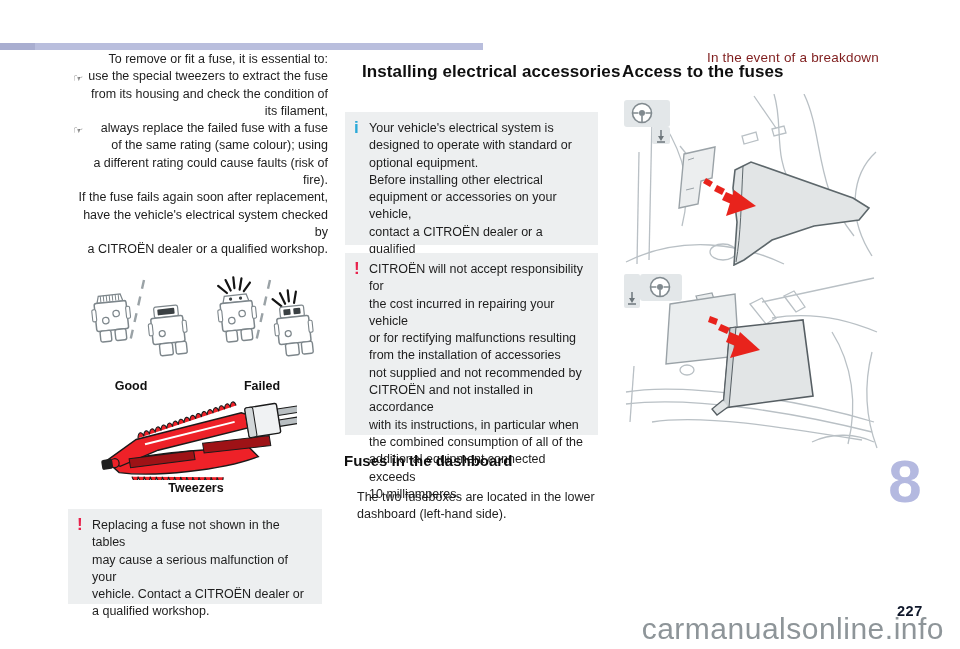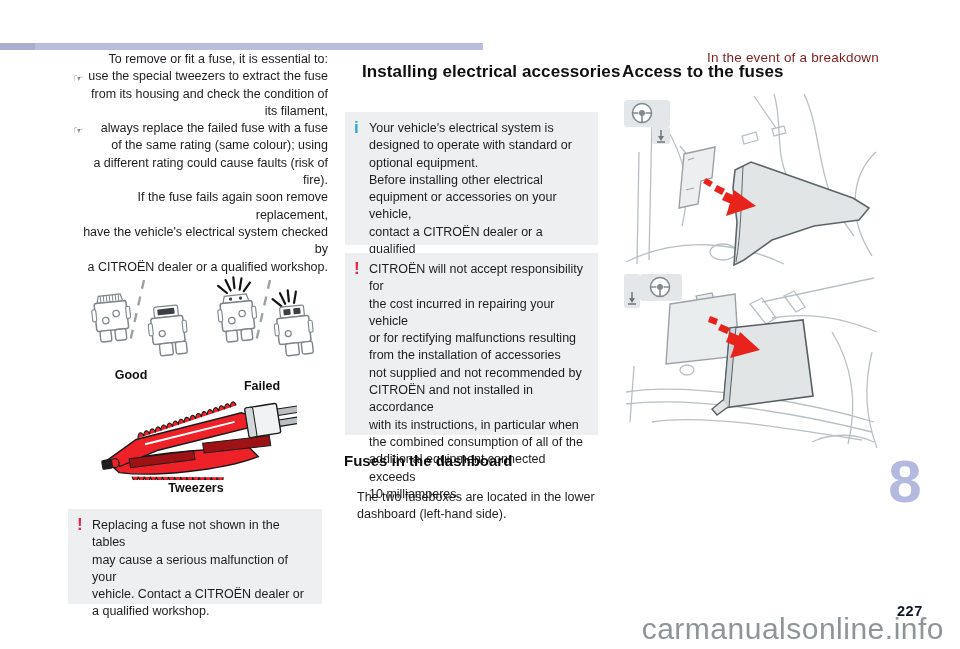--- a/index.html
+++ b/index.html
@@ -89,21 +89,21 @@
 from its housing and check the condition of
 its filament,</span>
     </div>
     <div class="bullet">
       <span class="marker">☞</span>
       <span class="b-body pre">always replace the failed fuse with a fuse
 of the same rating (same colour); using
 a different rating could cause faults (risk of
 fire).</span>
     </div>
-    <div class="pre">If the fuse fails again soon remove replacement,
+    <div class="pre">If the fuse fails again soon after replacement,
 have the vehicle's electrical system checked by
 a CITROËN dealer or a qualified workshop.</div>
   </div>
 
   <div class="fuse-figure">
     <svg width="228" height="100" viewBox="0 0 228 100">
 
       <g transform="translate(6,16) rotate(-6 20 30)" stroke="#7d868b" fill="#fff">
         <path d="M7,10 L9,3 L31,3 L33,10 Z" stroke-width="1.2"></path>
         <path d="M11,3 v6 M14,3 v6 M17,3 v6 M20,3 v6 M23,3 v6 M26,3 v6 M29,3 v6" stroke-width="1" fill="none"></path>
@@ -163,21 +163,21 @@
           <rect x="4" y="11" width="32" height="26" rx="2" stroke-width="1.5"></rect>
           <rect x="1" y="16" width="4" height="12" rx="1.5" stroke-width="1.1"></rect>
           <rect x="35" y="16" width="4" height="12" rx="1.5" stroke-width="1.1"></rect>
           <circle cx="14" cy="27" r="3" fill="none" stroke-width="1.2"></circle>
           <rect x="10" y="37" width="13" height="12" rx="2" stroke-width="1.4"></rect>
           <rect x="26" y="37" width="11" height="12" rx="2" stroke-width="1.4"></rect>
         </g>
       </g>
     </svg>
   </div>
-  <div class="fig-label" style="left:101px; top:368px; width:60px;">Good</div>
+  <div class="fig-label" style="left:101px; top:379px; width:60px;">Good</div>
   <div class="fig-label" style="left:231px; top:379px; width:62px;">Failed</div>
 
   <div class="tweezers-figure">
     <svg width="200" height="80" viewBox="0 0 200 80">
       <g transform="rotate(-9 100 40)">
 
         <path d="M10,50 C40,46 80,48 150,55 L158,66 C120,74 52,70 18,60 Z" fill="#ee2128" stroke="#1a1a1a" stroke-width="1.4"></path>
         <path d="M30,66 c1,6 5,7 6,1 c1,6 5,7 6,1 c1,6 5,7 6,1 c1,6 5,7 6,1 c1,6 5,7 6,1 c1,6 5,7 6,1 c1,6 5,7 6,1 c1,6 5,7 6,1 c1,6 5,7 6,1 c1,6 5,7 6,1 c1,6 5,7 6,1 c1,6 5,7 6,1 c1,6 5,7 6,1 c1,6 5,7 6,1 c1,6 5,7 6,1" fill="#ee2128" stroke="#1a1a1a" stroke-width="1.1"></path>
 
         <path d="M8,46 L40,30 L148,20 L156,24 L152,36 L60,44 L20,54 Z" fill="#ee2128" stroke="#1a1a1a" stroke-width="1.4"></path>

